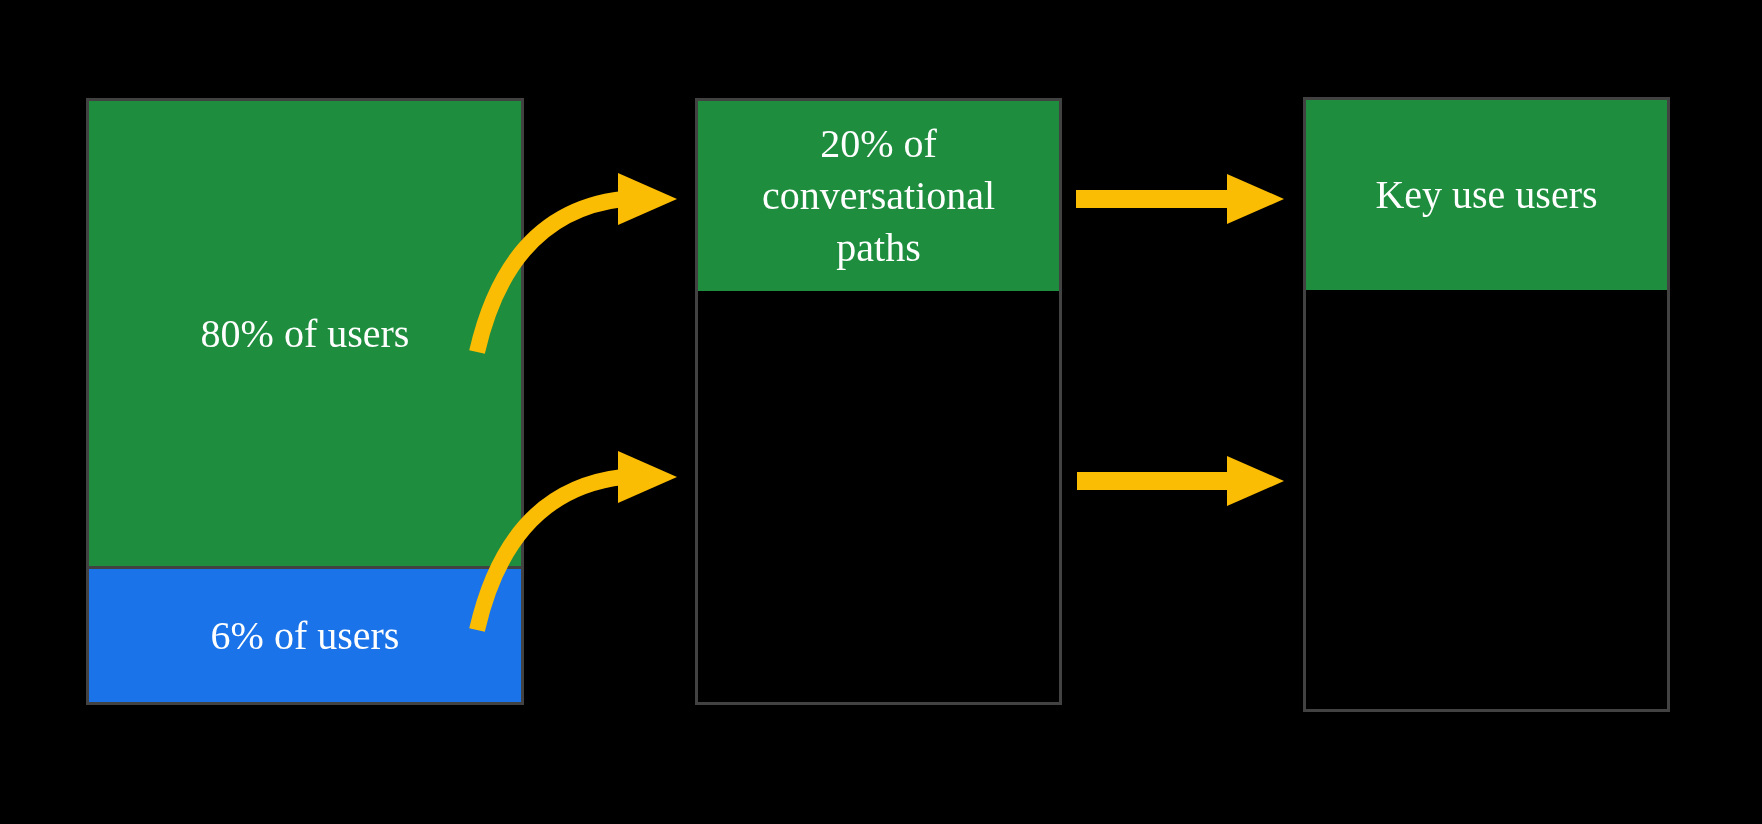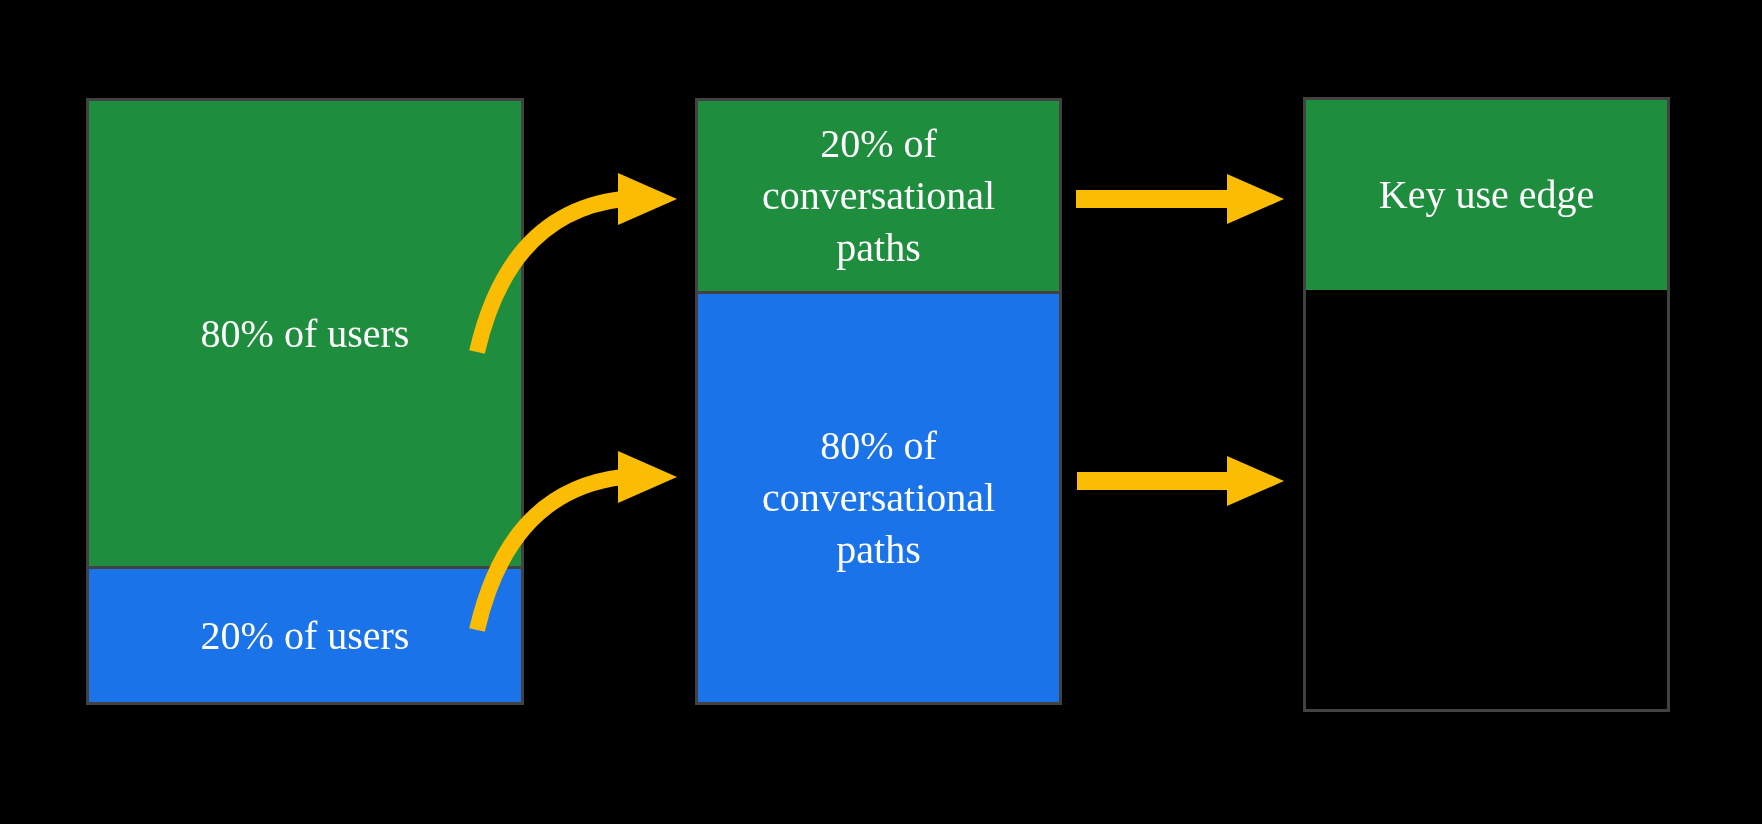--- a/index.html
+++ b/index.html
@@ -61,36 +61,33 @@
 </head>
 <body>
 
 <div class="canvas">
 
   <div class="column col-users">
     <div class="segment green seg-top">
       <span>80% of users</span>
     </div>
     <div class="segment blue seg-bottom">
-      <span>20% of users</span>
+      <span>6% of users</span>
     </div>
   </div>
 
   <div class="column col-paths">
     <div class="segment green seg-top">
       <span>20% of conversational paths</span>
     </div>
-    <div class="segment blue seg-bottom">
-      <span>80% of conversational paths</span>
-    </div>
   </div>
 
   <div class="column col-outcomes">
     <div class="segment green seg-top">
-      <span>Key use edge</span>
+      <span>Key use users</span>
     </div>
   </div>
 
   <svg class="arrow-layer" viewBox="0 0 1762 824" xmlns="http://www.w3.org/2000/svg">
 
     <g>
       <path d="M 477 352 Q 509 212 623 199" fill="none" stroke="#FBBC04" stroke-width="16"></path>
       <polygon points="618,173 618,225 677,199" fill="#FBBC04"></polygon>
     </g>
 

